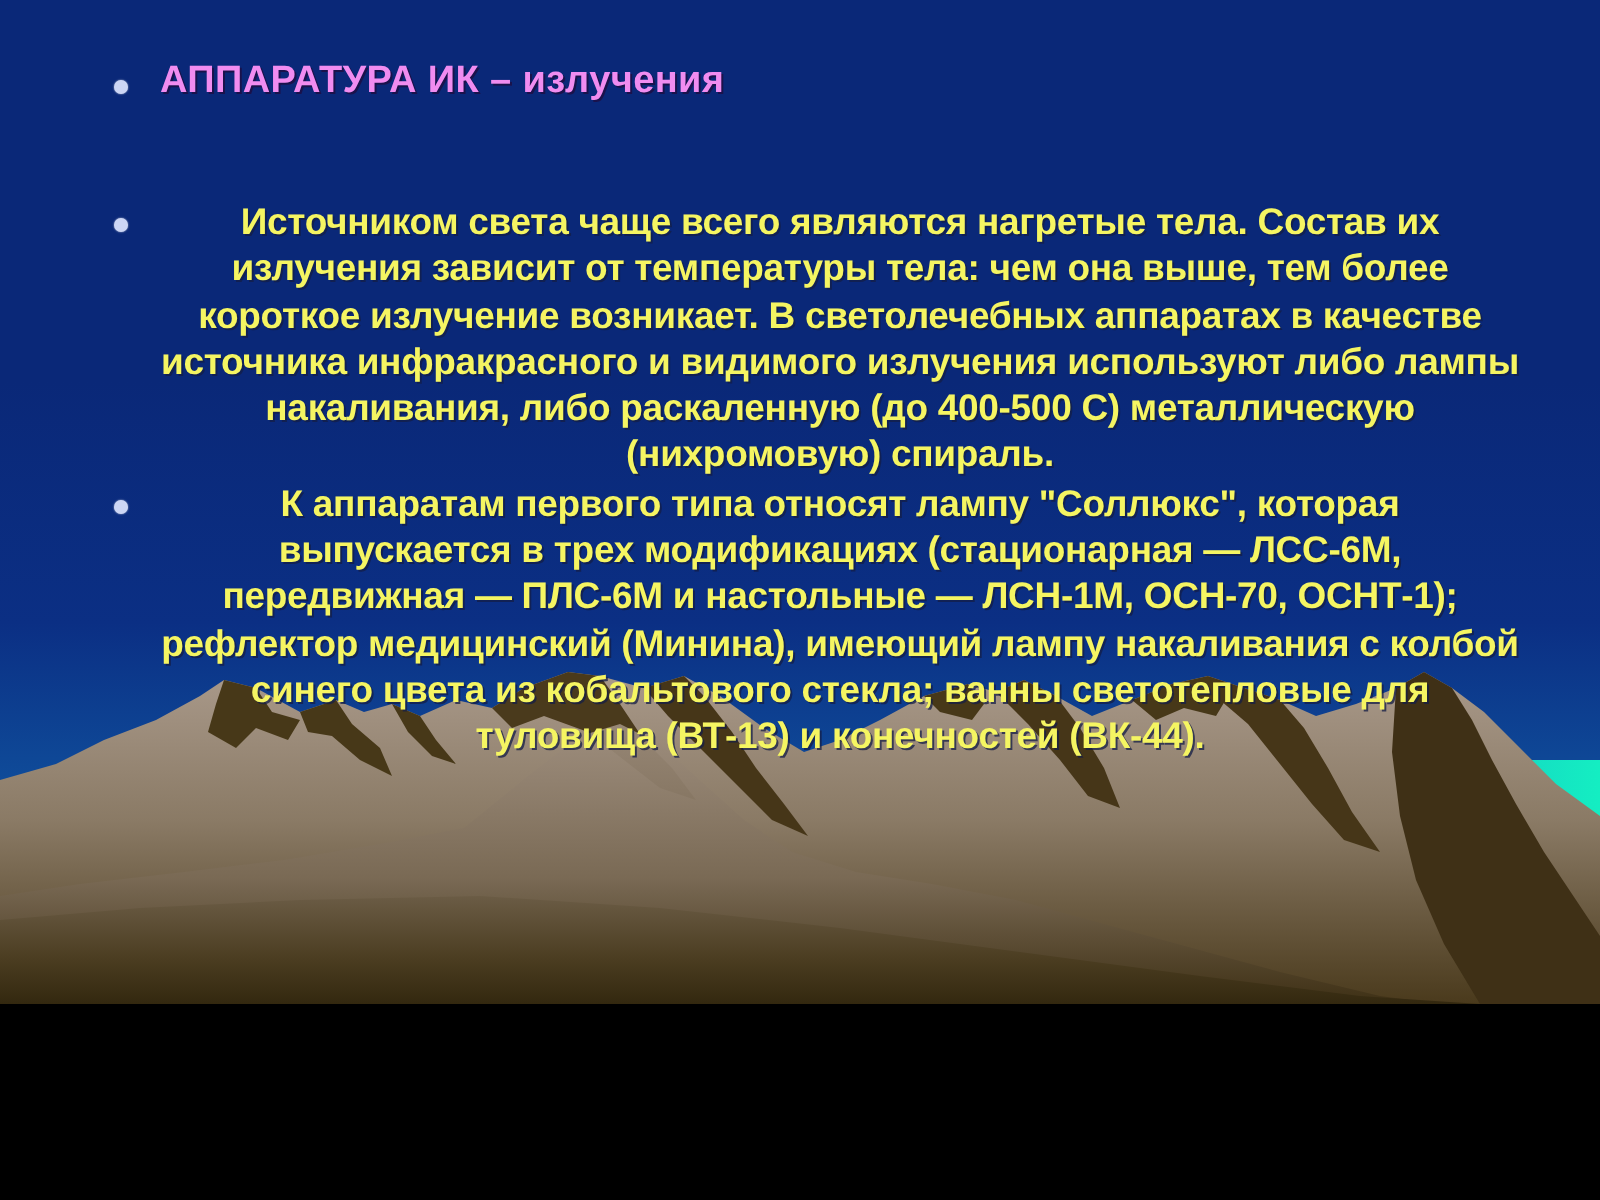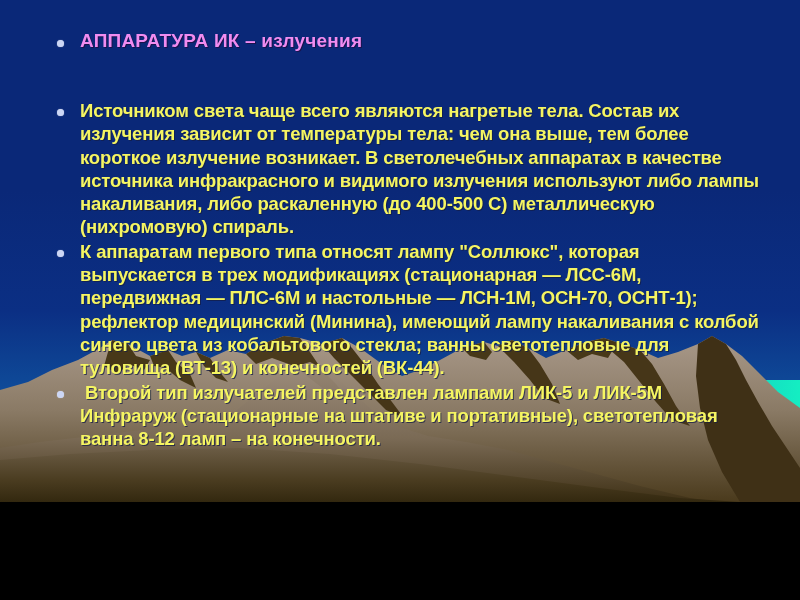--- a/index.html
+++ b/index.html
@@ -80,20 +80,21 @@
     letter-spacing: 0.2px;
     text-shadow: 1px 1px 0 rgba(40,0,40,0.55);
   }
 
   
   .body-block {
     position: absolute;
     left: 48px;
     top: 99px;
     width: 712px;
+    text-align: center;
   }
   .body-block li.bullet {
     margin-bottom: 1px;
   }
   .body-block li.bullet::before { top: 10px; }
 
   .para {
     color: #f5f562;
     font-size: 18.5px;
     font-weight: bold;
@@ -188,21 +189,18 @@
       <ul class="bullets">
 
         <li class="bullet">
           <div class="para">Источником света чаще всего являются нагретые тела. Состав их излучения зависит от температуры тела: чем она выше, тем более короткое излучение возникает. В светолечебных аппаратах в качестве источника инфракрасного и видимого излучения используют либо лампы накаливания, либо раскаленную (до 400-500 С) металлическую (нихромовую) спираль.</div>
         </li>
 
         <li class="bullet">
           <div class="para">К аппаратам первого типа относят лампу "Соллюкс", которая выпускается в трех модификациях (стационарная — ЛСС-6М, передвижная — ПЛС-6М и настольные — ЛСН-1М, ОСН-70, ОСНТ-1); рефлектор медицинский (Минина), имеющий лампу накаливания с колбой синего цвета из кобальтового стекла; ванны светотепловые для туловища (ВТ-13) и конечностей (ВК-44).</div>
         </li>
 
-        <li class="bullet">
-          <div class="para"><span> Второй тип излучателей представлен лампами ЛИК-5 и ЛИК-5М </span><b class="strong">Инфраруж</b><span> (стационарные на штативе и портативные), светотепловая ванна 8-12 ламп – на конечности.</span></div>
-        </li>
 
       </ul>
     </div>
 
   </div>
 </div>
 
 </body></html>

